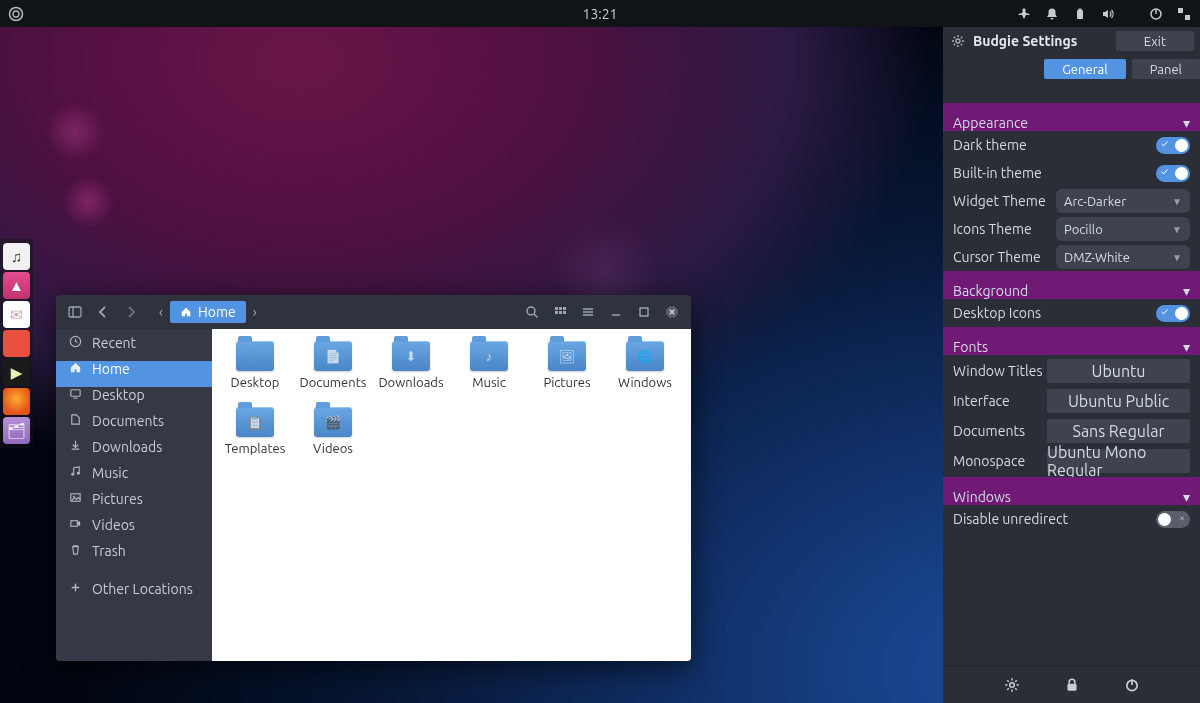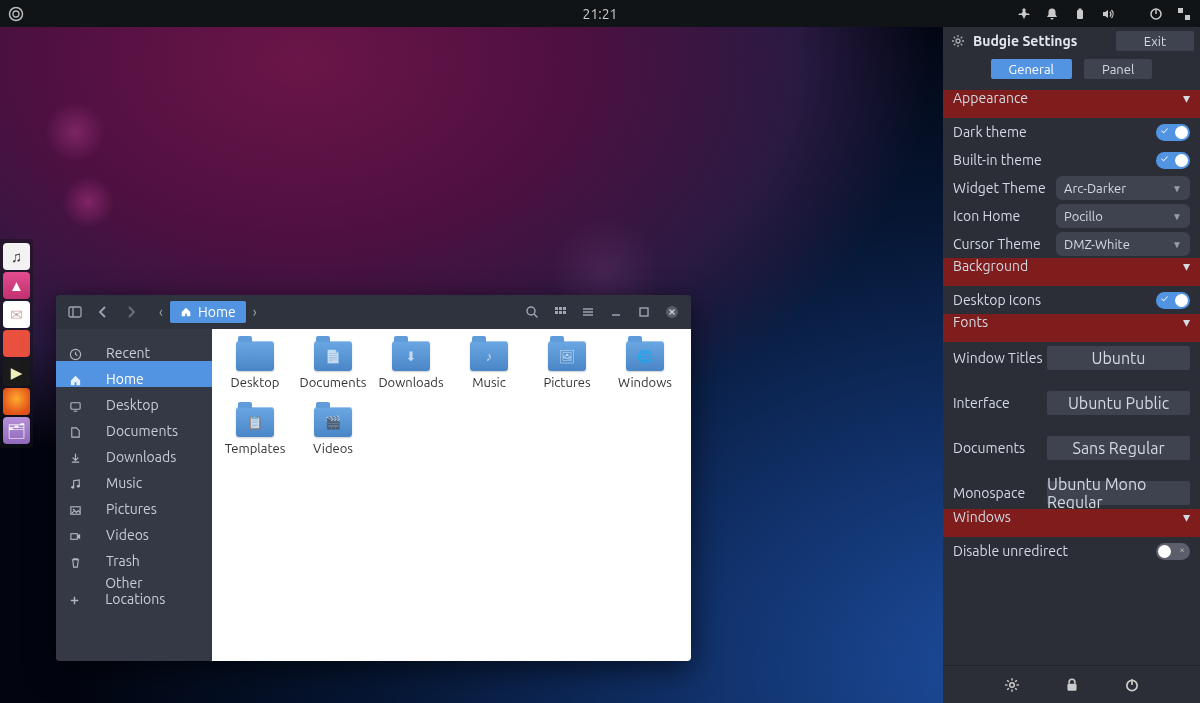--- a/index.html
+++ b/index.html
@@ -38,73 +38,73 @@
 .fm{position:absolute;left:56px;top:295px;width:635px;height:366px;background:#2b2e37;border-radius:4px;box-shadow:0 8px 30px rgba(0,0,0,.6);overflow:hidden;z-index:40}
 .fm-header{height:34px;background:#2f333d;display:flex;align-items:center;padding:0 6px;gap:2px}
 .fm-hbtn{width:26px;height:26px;display:flex;align-items:center;justify-content:center;border-radius:3px;color:#9aa}
 .path{display:flex;align-items:center;gap:0;margin-left:6px}
 .path-seg{height:22px;padding:0 10px;display:flex;align-items:center;gap:6px;background:#5294e2;color:#fff;border-radius:2px}
 .path-caret{width:18px;height:22px;display:flex;align-items:center;justify-content:center;color:#9aa}
 .fm-spacer{flex:1}
 
 .fm-body{display:flex;height:calc(100% - 34px)}
 .fm-sidebar{width:156px;background:#353945;padding:6px 0;color:#c7cdd6}
-.sb-item{height:26px;display:flex;align-items:flex-end;gap:24px;padding:0 12px;font-size:14px}
+.sb-item{height:26px;display:flex;align-items:flex-start;gap:10px;padding:0 12px;font-size:14px}
 .sb-item.active{background:#5294e2;color:#fff}
 .sb-ico{width:14px;display:flex;justify-content:center;opacity:.85}
 
 .fm-content{flex:1;background:#fff;color:#333;padding:8px 4px;display:flex;flex-wrap:wrap;align-content:flex-start}
 .file{width:78px;height:62px;display:flex;flex-direction:column;align-items:center;justify-content:flex-start;margin:0 0 4px 0}
 .folder-icon{width:38px;height:30px;position:relative;margin-top:4px;margin-bottom:4px;border-radius:3px;
  background:linear-gradient(#6aa7e2,#4a86c7);box-shadow:inset 0 1px 0 rgba(255,255,255,.35),0 1px 2px rgba(0,0,0,.2)}
 .folder-icon:before{content:"";position:absolute;top:-5px;left:2px;width:14px;height:6px;border-radius:2px 2px 0 0;background:#5f9cd9}
 .folder-glyph{position:absolute;inset:0;display:flex;align-items:center;justify-content:center;color:rgba(255,255,255,.65);font-size:13px}
 .file-label{font-size:13px;color:#333;text-align:center}
 
 
 .raven{position:absolute;right:0;top:27px;width:257px;height:676px;background:#2b2e37;z-index:45;display:flex;flex-direction:column}
 .raven-head{height:28px;display:flex;align-items:center;padding:0 6px;gap:8px}
 .raven-head .gear{opacity:.8;margin-left:2px}
 .raven-title{flex:1;font-weight:700;color:#e3e6ec}
 .exit-btn{background:#3e434f;border-radius:2px;padding:3px 28px;font-size:13px}
-.tabs{display:flex;justify-content:center;gap:12px;padding:4px 0 11px}
+.tabs{display:flex;justify-content:flex-end;gap:6px;padding:4px 0 24px}
 .tab{padding:3px 18px;font-size:13px;border-radius:2px;background:#3e434f}
 .tab.active{background:#5294e2;color:#fff}
-.section-head{background:#7f1d1d;height:28px;display:flex;align-items:flex-start;padding:0 10px;justify-content:space-between;font-size:14px}
+.section-head{background:#701a75;height:28px;display:flex;align-items:flex-end;padding:0 10px;justify-content:space-between;font-size:14px}
 .row{display:flex;align-items:center;padding:0 10px;height:28px;gap:8px}
 .row .label{flex:1;font-size:14px}
 .toggle{width:34px;height:17px;border-radius:9px;background:#5294e2;position:relative}
 .toggle:after{content:"";position:absolute;right:2px;top:2px;width:13px;height:13px;background:#fff;border-radius:50%}
 .toggle.off{background:#5a5f6b}
 .toggle.off:after{right:auto;left:2px}
 .toggle .chk{position:absolute;left:5px;top:1px;color:#fff;font-size:10px}
 .toggle.off .x{position:absolute;right:5px;top:1px;color:#bbb;font-size:10px}
 .select{flex:0 0 134px;height:24px;background:#3e434f;border-radius:6px;display:flex;align-items:center;padding:0 8px;justify-content:space-between;font-size:13px}
 .select .caret{opacity:.6;font-size:10px}
-.font-grid{display:grid;grid-template-columns:94px 1fr;align-items:center;padding:4px 10px;row-gap:21px}
+.font-grid{display:grid;grid-template-columns:94px 1fr;align-items:center;padding:4px 10px;row-gap:6px}
 .font-grid .lbl{font-size:14px}
 .font-btn{height:24px;background:#3e434f;border-radius:2px;display:flex;align-items:center;justify-content:center;font-size:16px}
 .raven-footer{margin-top:auto;height:38px;display:flex;align-items:center;justify-content:center;gap:44px;background:#2b2e37;border-top:1px solid rgba(0,0,0,.2)}
 .raven-spacer{flex:1}
 
 svg{display:block}
 </style>
 </head>
 <body>
 
 <div class="wallpaper"></div>
 
 <div class="panel">
   <span class="panel-icon budgie-menu">
     <svg width="16" height="16" viewBox="0 0 16 16">
         <circle cx="8" cy="8" r="6.5" fill="none" stroke="#ccc" stroke-width="1.5"></circle>
         <circle cx="8" cy="8" r="3" fill="none" stroke="#ccc" stroke-width="1.3"></circle>
       </svg>
   </span>
-  <span class="center">21:21</span>
+  <span class="center">13:21</span>
   <div class="right">
     <span class="panel-icon">
         <svg width="14" height="14" viewBox="0 0 14 14">
           <path d="M7 1l2 2-1 1 2 3 1-1 2 2-4 0-2 4-2-4-4 0 2-2 1 1 2-3-1-1z" fill="#ddd"></path>
         </svg>
       </span>
     <span class="panel-icon">
         <svg width="14" height="14" viewBox="0 0 14 14">
           <path d="M7 1.5a3.5 3.5 0 0 0-3.5 3.5v2.5L2 10h10l-1.5-2.5V5A3.5 3.5 0 0 0 7 1.5z M5.5 11a1.5 1.5 0 0 0 3 0" fill="#ddd"></path>
         </svg>
@@ -393,21 +393,21 @@
       </span>
   </div>
   <div class="row">
     <span class="label">Widget Theme</span>
     <span class="select">
         <span>Arc-Darker</span>
         <span class="caret">▼</span>
       </span>
   </div>
   <div class="row">
-    <span class="label">Icon Home</span>
+    <span class="label">Icons Theme</span>
     <span class="select">
         <span>Pocillo</span>
         <span class="caret">▼</span>
       </span>
   </div>
   <div class="row">
     <span class="label">Cursor Theme</span>
     <span class="select">
         <span>DMZ-White</span>
         <span class="caret">▼</span>

